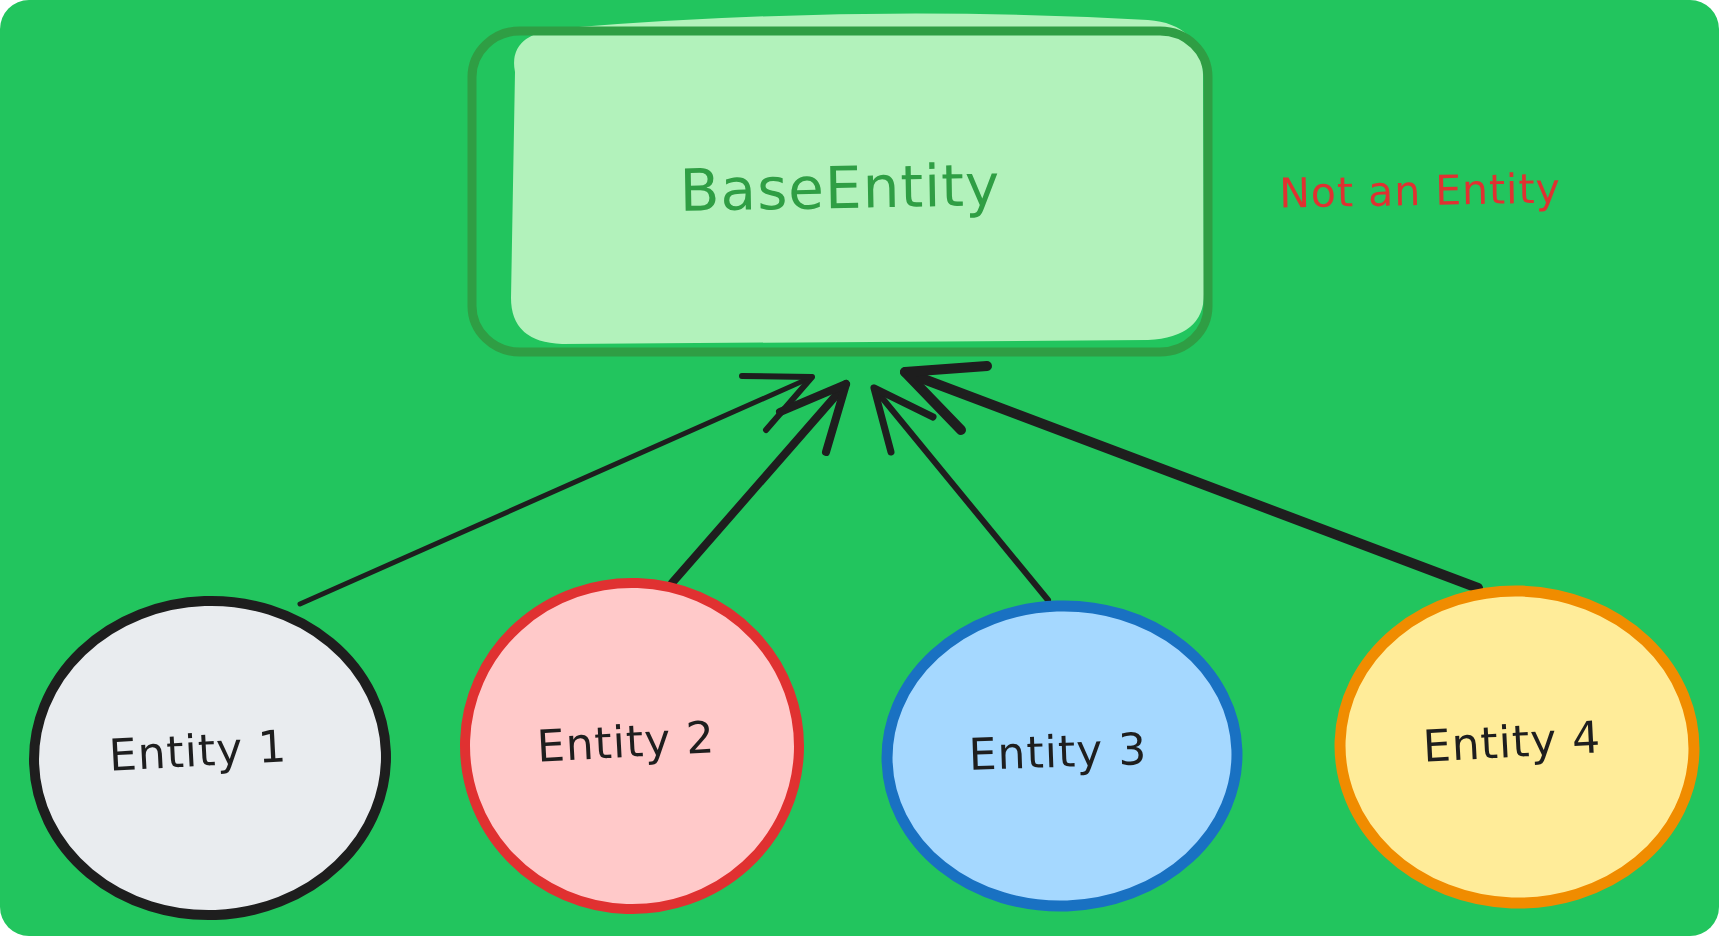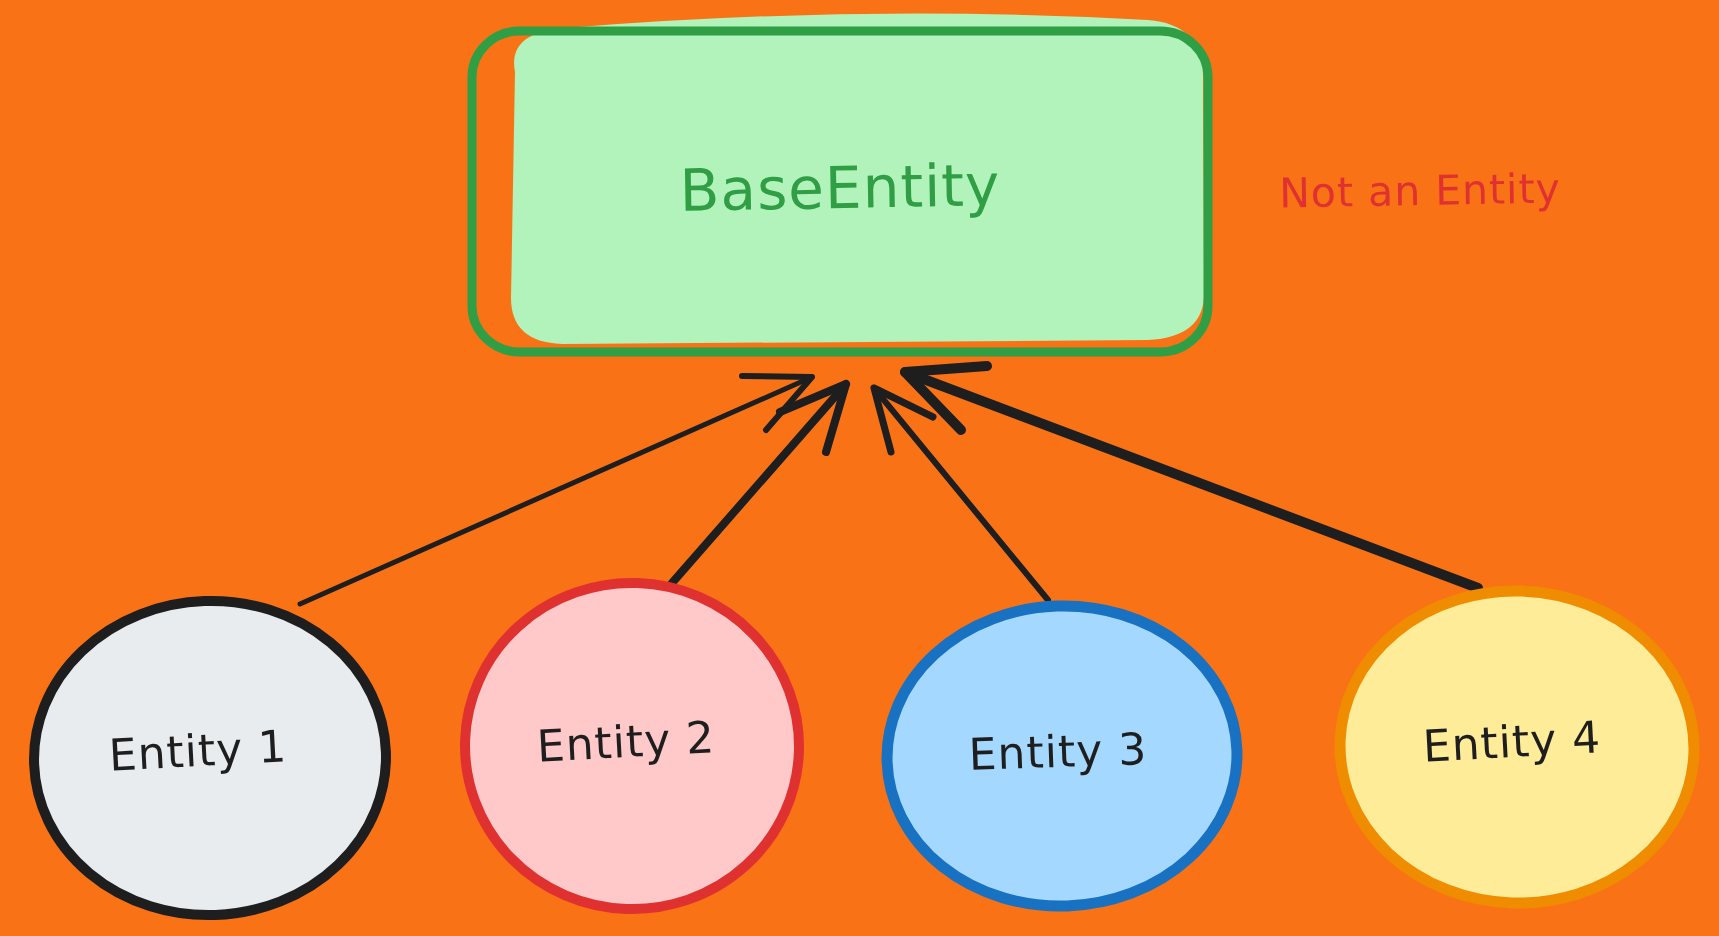--- a/index.html
+++ b/index.html
@@ -4,22 +4,23 @@
 <style>
   html, body {
     margin: 0;
     padding: 0;
     background: #ffffff;
   }
   .canvas-wrap {
     width: 1719px;
     height: 936px;
     position: relative;
-    background: #f97316;
+    background: #22c55e;
     overflow: hidden;
+    border-radius: 29px;
   }
   svg {
     display: block;
     font-family: "DejaVu Sans", "Liberation Sans", sans-serif;
   }
   .hand-text {
     letter-spacing: 1px;
   }
 </style>
 </head>

